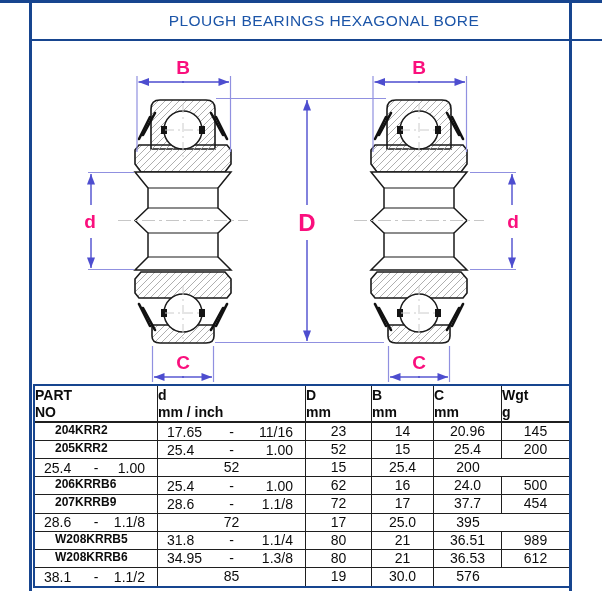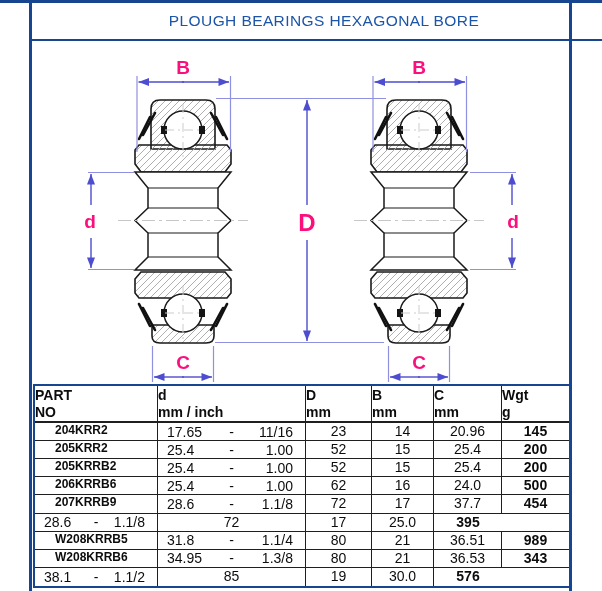--- a/index.html
+++ b/index.html
@@ -23,21 +23,21 @@
     border:2px solid #17458f;display:grid;grid-template-rows:37px repeat(9,1fr);
     background:#fff;
   }
   .trow{display:grid;grid-template-columns:123px 148px 66px 62px 68px 1fr;border-bottom:1px solid #1f1f1f;min-height:0;}
   .trow:last-child{border-bottom:none;}
   .trow.head{border-bottom:2px solid #1f1f1f;}
   .cell{
     border-right:1px solid #1f1f1f;display:flex;align-items:flex-start;justify-content:center;
     font-size:14px;color:#0c0c0c;overflow:hidden;white-space:nowrap;min-width:0;
   }
-  .cell:last-child{border-right:none;font-weight:bold;}
+  .cell:last-child{border-right:none;}
   .head .cell{font-weight:bold;flex-direction:column;line-height:16.5px;font-size:14px;}
   .cell.part{justify-content:flex-start;padding-left:20px;font-weight:bold;font-size:12px;}
   .cell.dcol{display:grid;grid-template-columns:1fr 14px 1fr;align-items:center;padding:0;}
   .cell.dcol .mm{text-align:left;padding-left:9px;}
   .cell.dcol .dash{text-align:center;}
   .cell.dcol .inch{text-align:right;padding-right:12px;}
   .hatched{stroke:#1a1a1a;stroke-width:1.6;fill:url(#hatch);}
   .whitefill{stroke:#1a1a1a;stroke-width:1.5;fill:#ffffff;}
   .innerline{stroke:#1a1a1a;stroke-width:1.1;}
   .ball{fill:#ffffff;stroke:#1a1a1a;stroke-width:1.5;}
@@ -248,21 +248,20 @@
         <span class="mm">25.4</span>
         <span class="dash">-</span>
         <span class="inch">1.00</span>
       </div>
       <div class="cell">52</div>
       <div class="cell">15</div>
       <div class="cell">25.4</div>
       <div class="cell">200</div>
     </div>
     <div class="trow">
-      <div class="cell part">205KRRB2</div>
       <div class="cell dcol">
         <span class="mm">25.4</span>
         <span class="dash">-</span>
         <span class="inch">1.00</span>
       </div>
       <div class="cell">52</div>
       <div class="cell">15</div>
       <div class="cell">25.4</div>
       <div class="cell">200</div>
     </div>
@@ -316,21 +315,21 @@
     <div class="trow">
       <div class="cell part">W208KRRB6</div>
       <div class="cell dcol">
         <span class="mm">34.95</span>
         <span class="dash">-</span>
         <span class="inch">1.3/8</span>
       </div>
       <div class="cell">80</div>
       <div class="cell">21</div>
       <div class="cell">36.53</div>
-      <div class="cell">343</div>
+      <div class="cell">612</div>
     </div>
     <div class="trow">
       <div class="cell dcol">
         <span class="mm">38.1</span>
         <span class="dash">-</span>
         <span class="inch">1.1/2</span>
       </div>
       <div class="cell">85</div>
       <div class="cell">19</div>
       <div class="cell">30.0</div>

